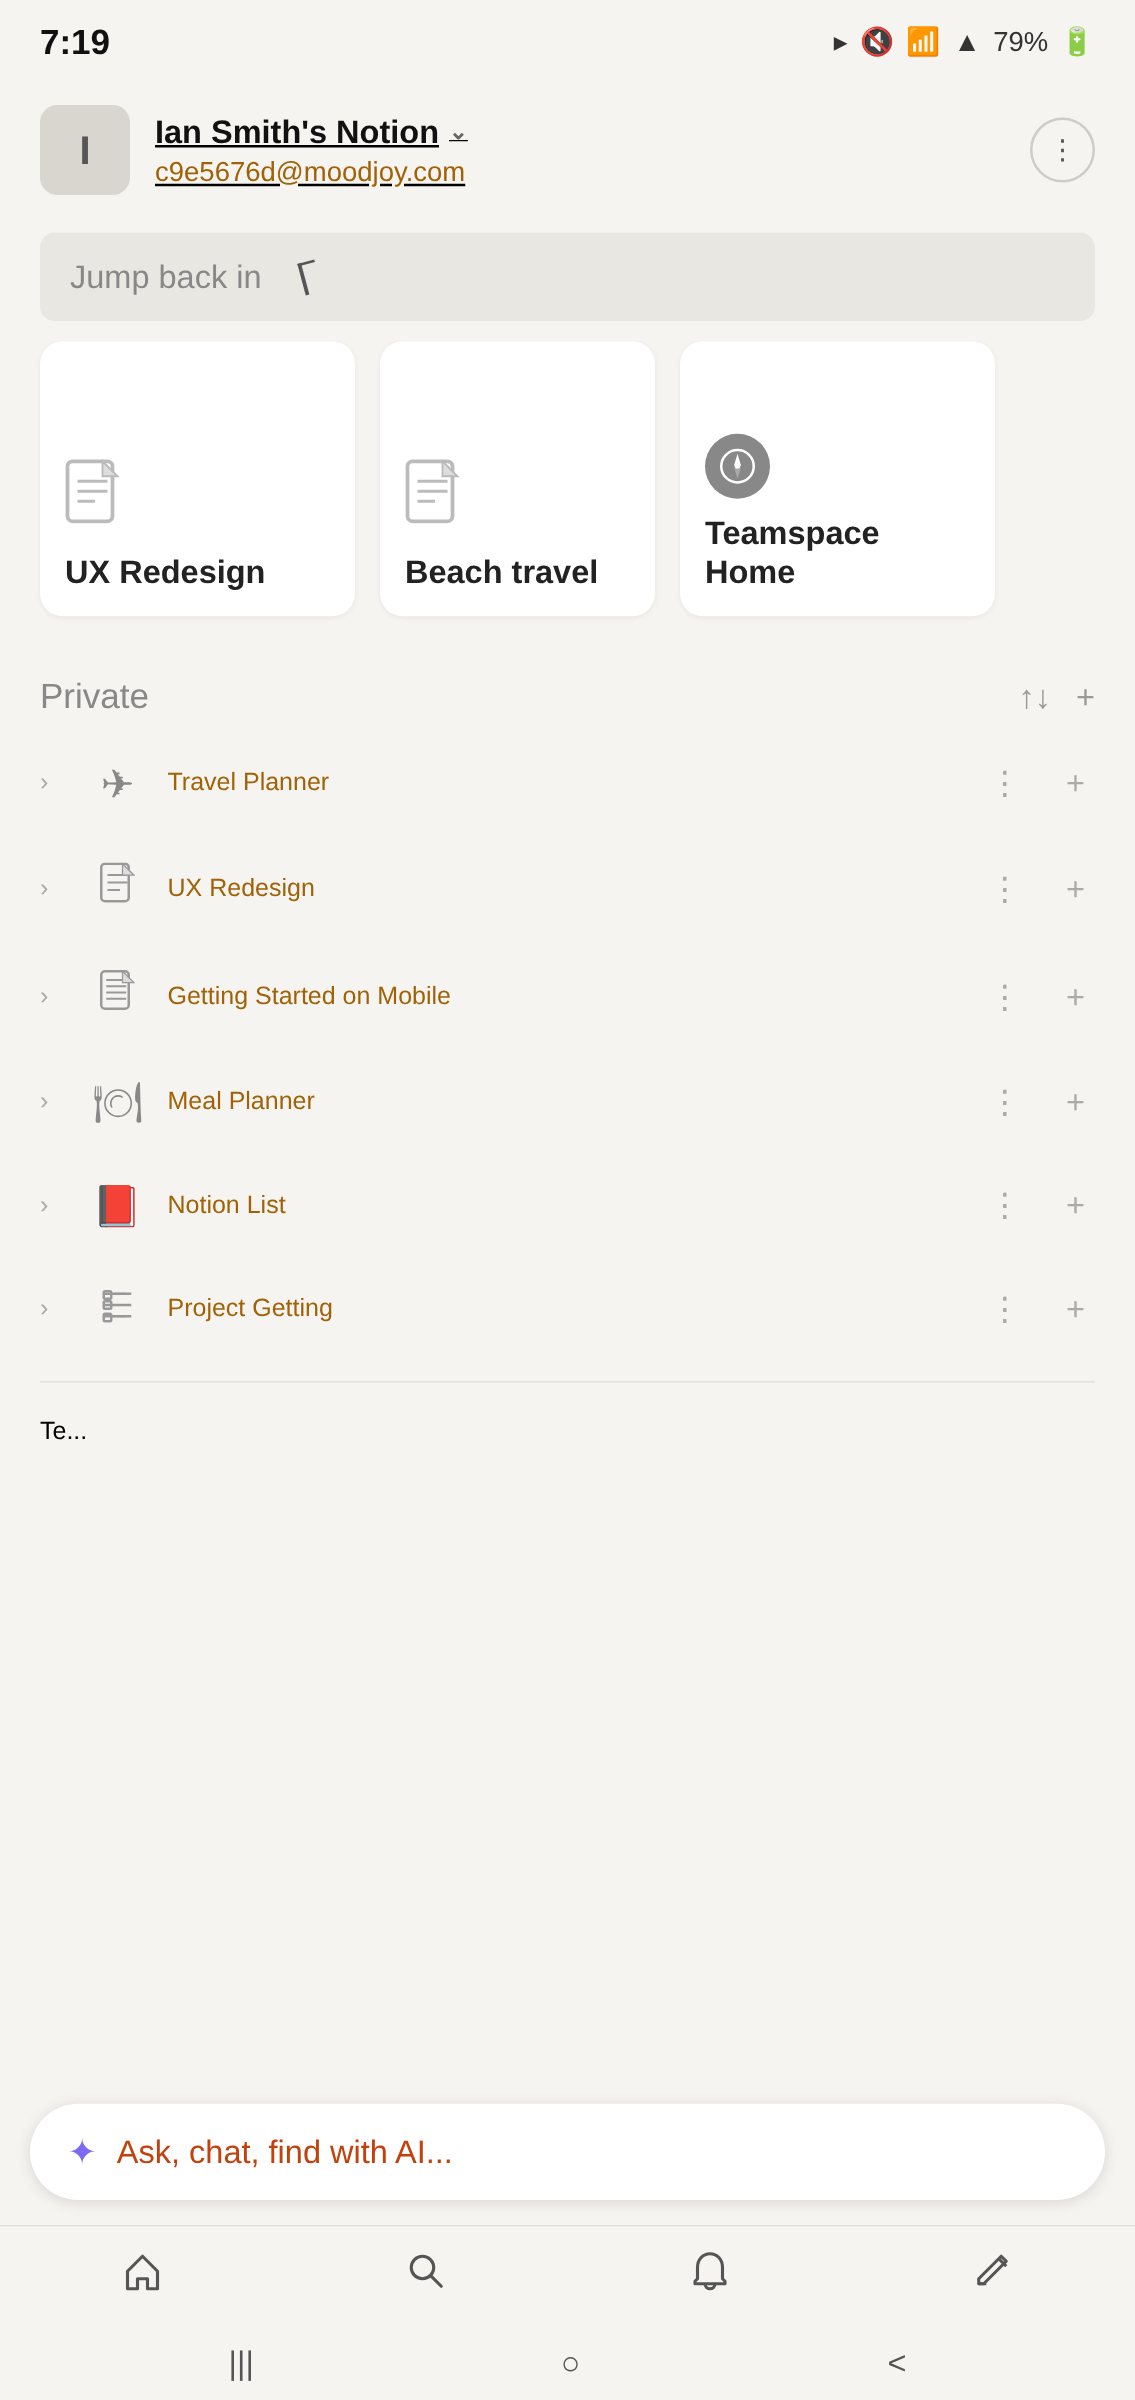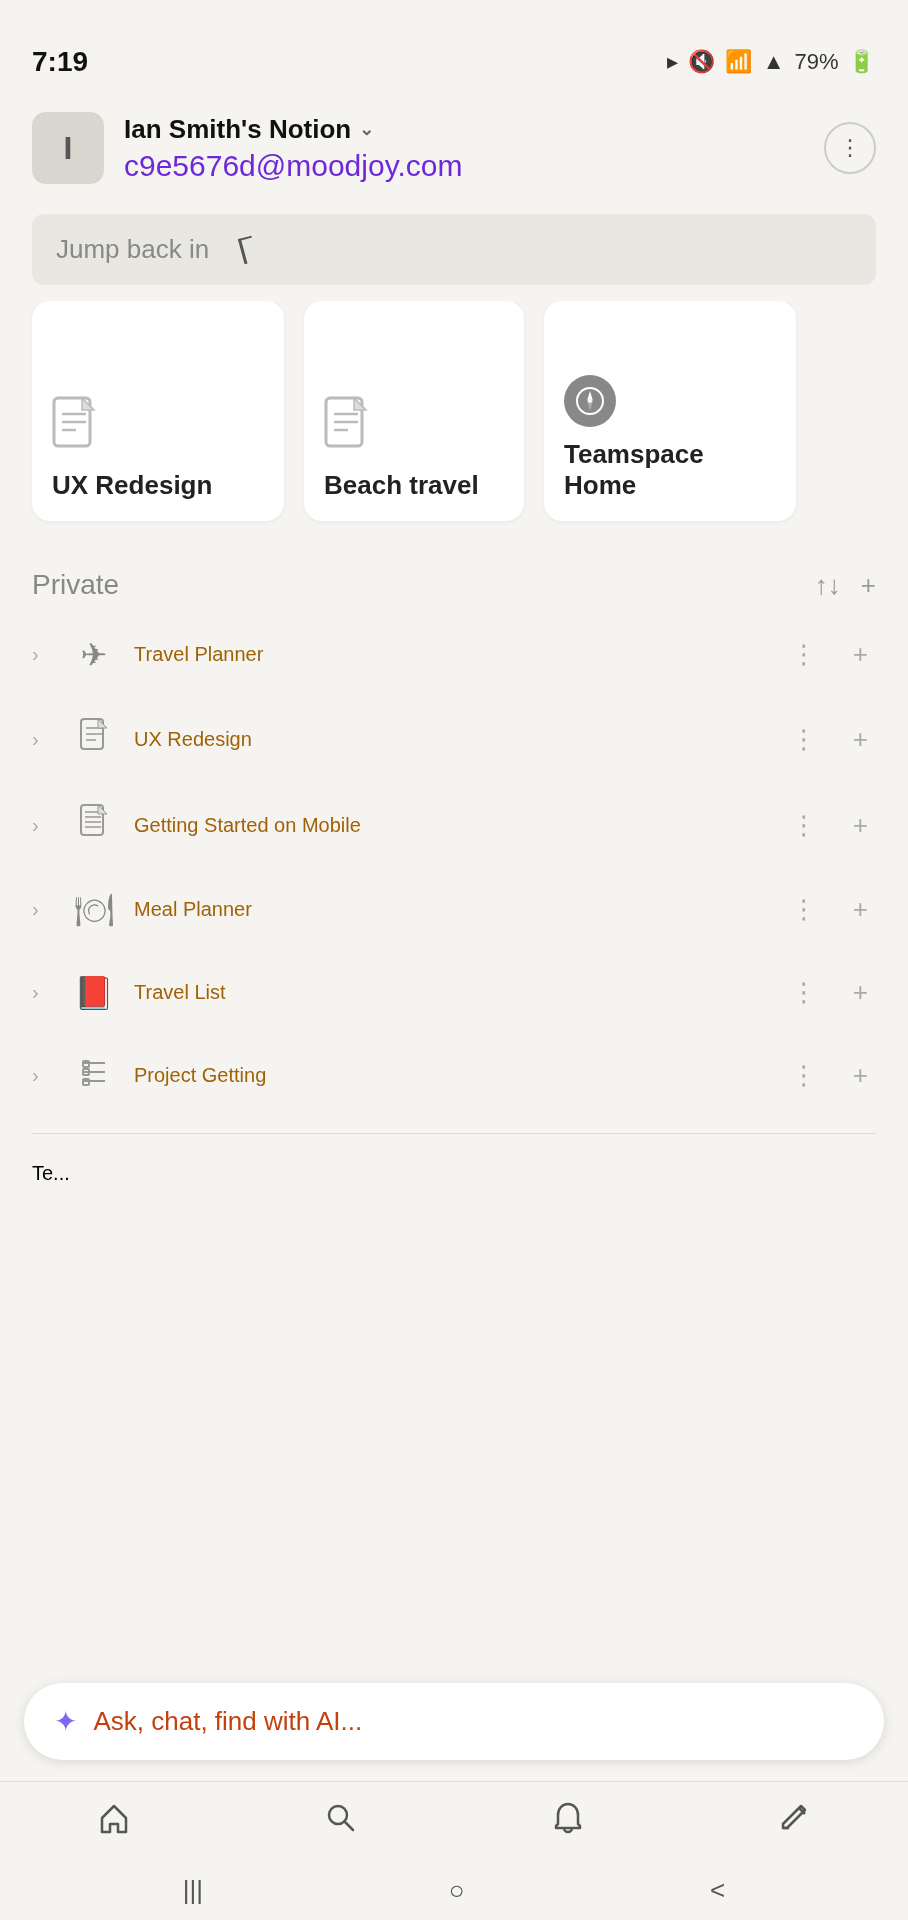--- a/index.html
+++ b/index.html
@@ -15,21 +15,20 @@
       position: relative;
     }
 
     
     .status-bar {
       display: flex;
       justify-content: space-between;
       align-items: center;
       padding: 18px 32px 10px 32px;
       background: #f5f4f0;
-      margin-top: 28px;
     }
     .status-time {
       font-size: 28px;
       font-weight: 600;
       color: #111;
     }
     .status-icons {
       display: flex;
       align-items: center;
       gap: 10px;
@@ -59,36 +58,37 @@
       align-items: center;
       justify-content: center;
       font-size: 32px;
       font-weight: 700;
       color: #555;
     }
     .account-info {
       display: flex;
       flex-direction: column;
       gap: 4px;
+      text-decoration: underline;
     }
     .account-name {
       font-size: 26px;
       font-weight: 700;
       color: #111;
       display: flex;
       align-items: center;
       gap: 8px;
     }
     .account-name .chevron {
       font-size: 18px;
       color: #666;
     }
     .account-email {
-      font-size: 30px;
-      color: #6d28d9;
+      font-size: 22px;
+      color: #a16207;
     }
     .more-btn {
       width: 52px;
       height: 52px;
       border-radius: 50%;
       border: 2px solid #ccc;
       background: transparent;
       display: flex;
       align-items: center;
       justify-content: center;
@@ -470,21 +470,21 @@
     <span class="item-label">Meal Planner</span>
     <div class="item-actions">
       <span class="dots-btn">⋮</span>
       <span class="plus-btn">+</span>
     </div>
   </div>
 
   <div class="list-item">
     <span class="expand-arrow">›</span>
     <span class="item-icon">📕</span>
-    <span class="item-label">Travel List</span>
+    <span class="item-label">Notion List</span>
     <div class="item-actions">
       <span class="dots-btn">⋮</span>
       <span class="plus-btn">+</span>
     </div>
   </div>
 
   <div class="list-item">
     <span class="expand-arrow">›</span>
     <span class="item-icon">
       <svg width="30" height="30" viewBox="0 0 30 30" fill="none">

